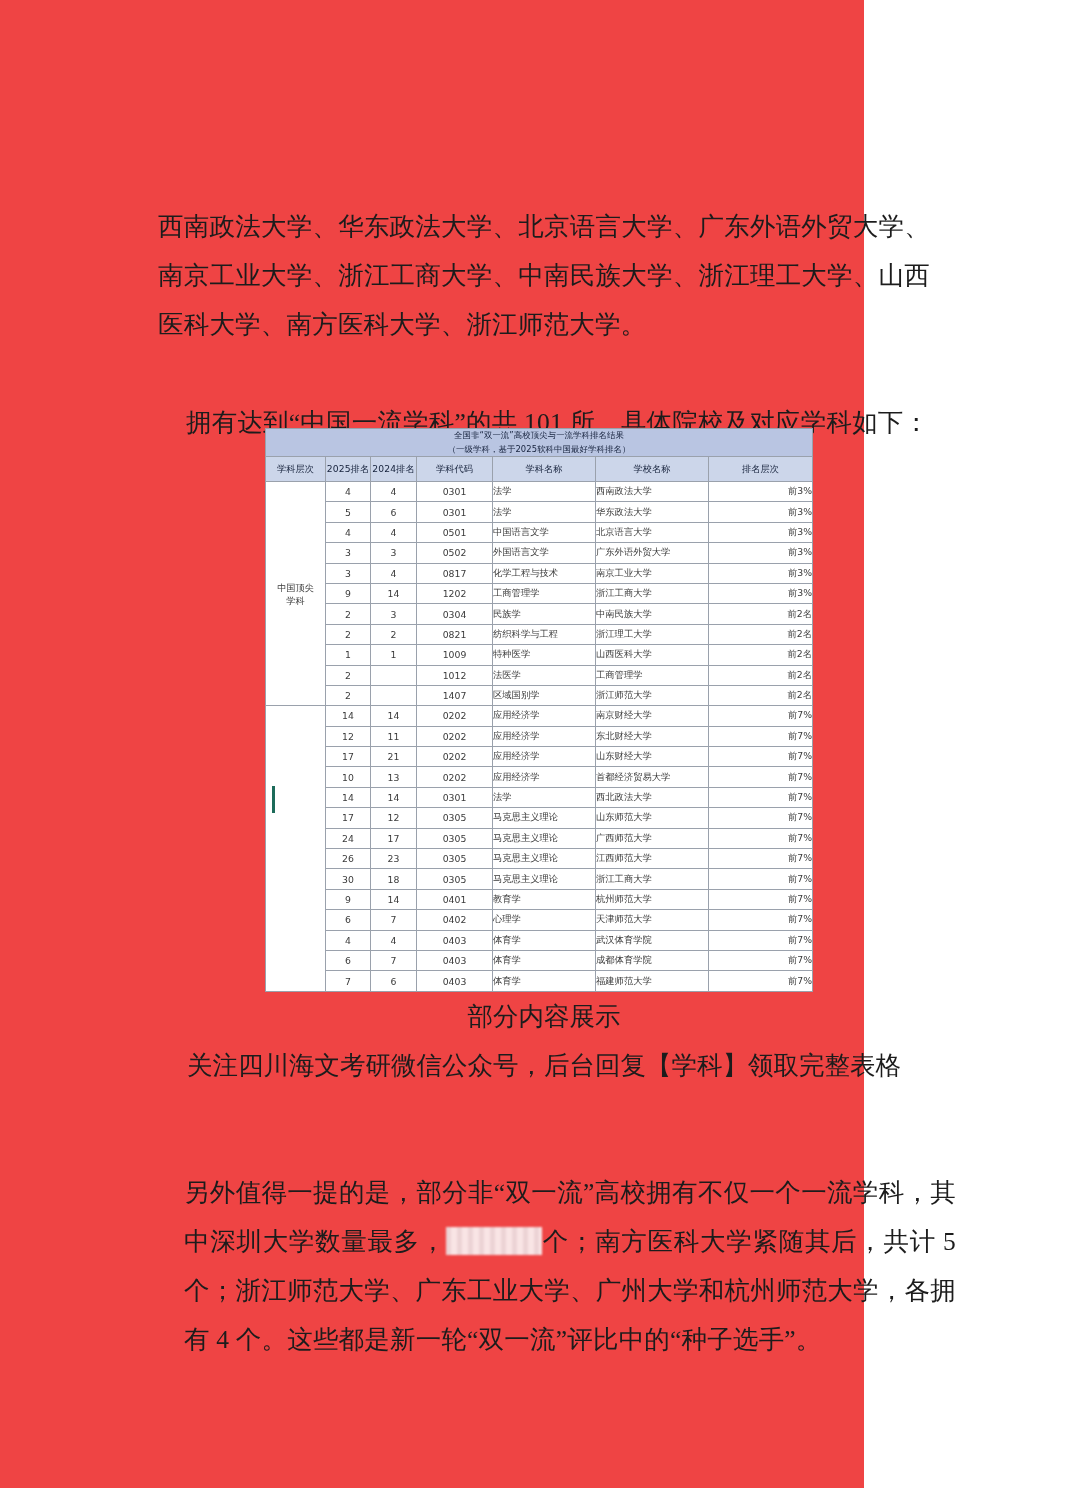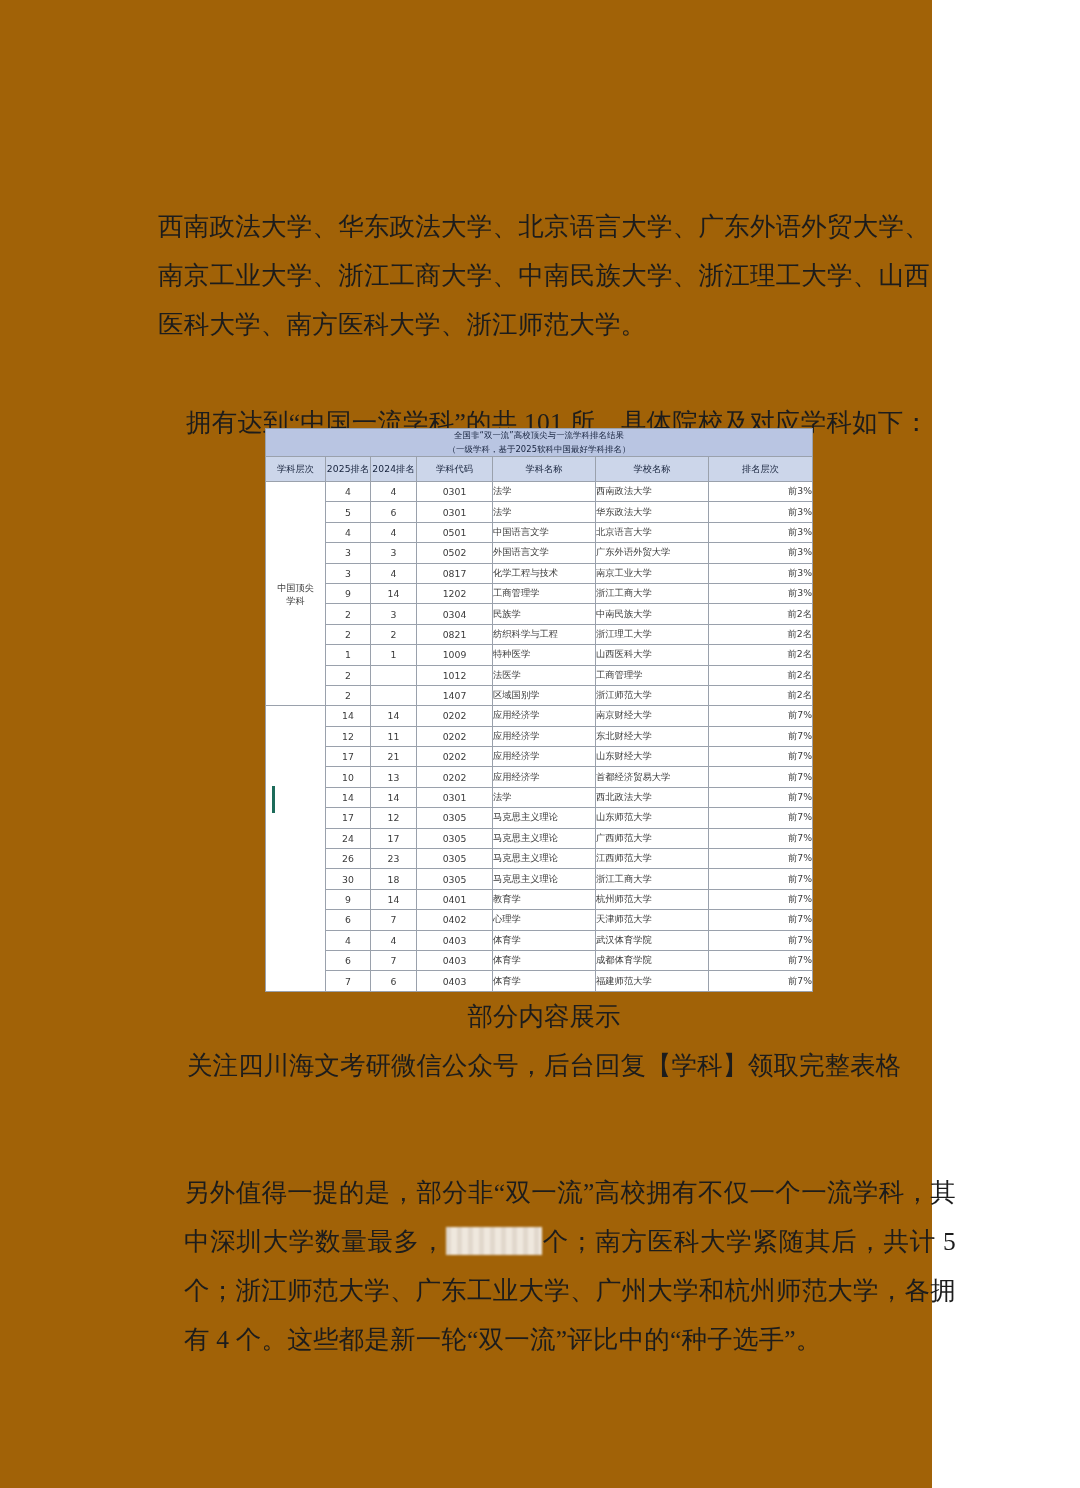--- a/index.html
+++ b/index.html
@@ -12,23 +12,23 @@
     height: 1488px;
     position: relative;
     font-family: "Liberation Serif", "DejaVu Serif", serif;
     color: #1a1a1a;
     overflow: hidden;
   }
 
   .page {
     position: absolute;
     left: 0; top: 0;
-    width: 932px;
+    width: 864px;
     height: 1488px;
-    background: #a16207;
+    background: #ef4444;
   }
 
   
   .para {
     position: absolute;
     left: 158px;
     width: 772px;
     font-size: 25.5px;
     line-height: 49px;
     letter-spacing: 0.2px;

